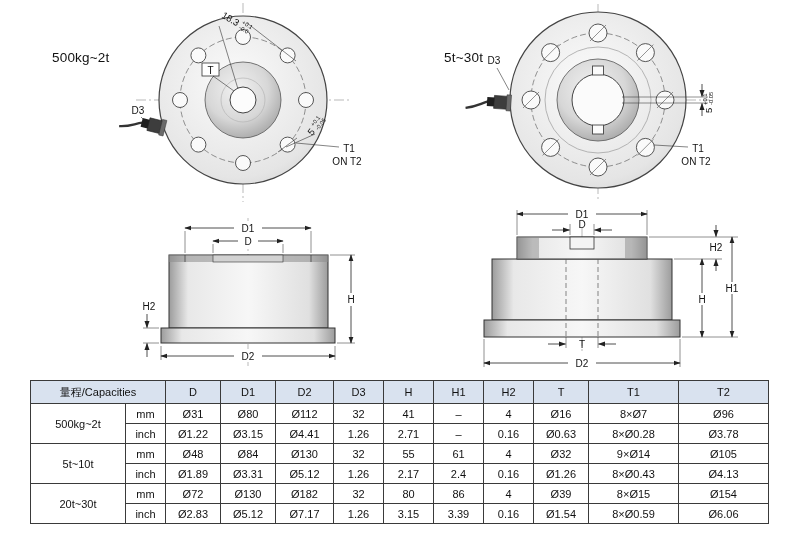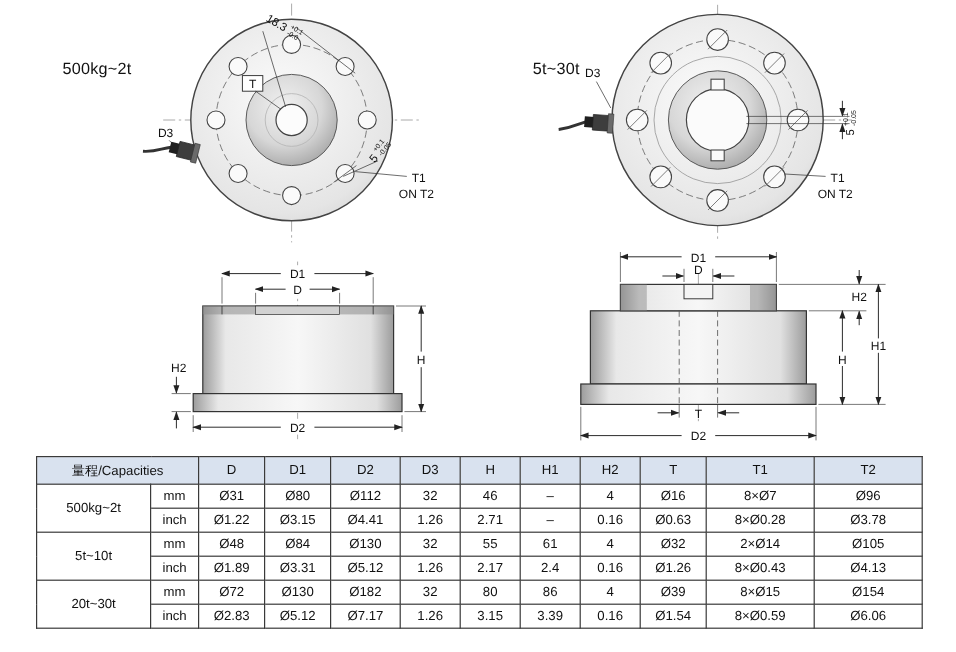--- a/index.html
+++ b/index.html
@@ -294,21 +294,21 @@
       </tr>
     </thead>
     <tbody>
       <tr>
         <td rowspan="2">500kg~2t</td>
         <td>mm</td>
         <td>Ø31</td>
         <td>Ø80</td>
         <td>Ø112</td>
         <td>32</td>
-        <td>46</td>
+        <td>41</td>
         <td>–</td>
         <td>4</td>
         <td>Ø16</td>
         <td>8×Ø7</td>
         <td>Ø96</td>
       </tr>
       <tr>
         <td>inch</td>
         <td>Ø1.22</td>
         <td>Ø3.15</td>
@@ -325,21 +325,21 @@
         <td rowspan="2">5t~10t</td>
         <td>mm</td>
         <td>Ø48</td>
         <td>Ø84</td>
         <td>Ø130</td>
         <td>32</td>
         <td>55</td>
         <td>61</td>
         <td>4</td>
         <td>Ø32</td>
-        <td>2×Ø14</td>
+        <td>9×Ø14</td>
         <td>Ø105</td>
       </tr>
       <tr>
         <td>inch</td>
         <td>Ø1.89</td>
         <td>Ø3.31</td>
         <td>Ø5.12</td>
         <td>1.26</td>
         <td>2.17</td>
         <td>2.4</td>

